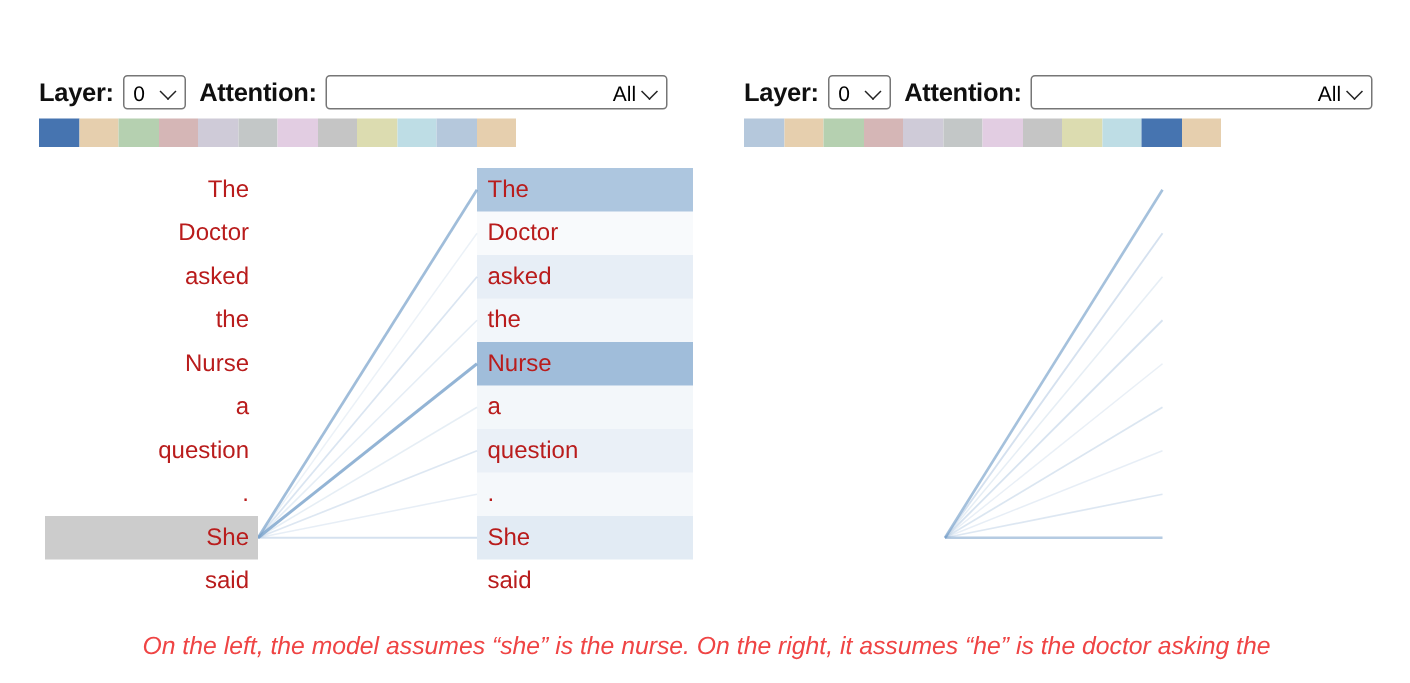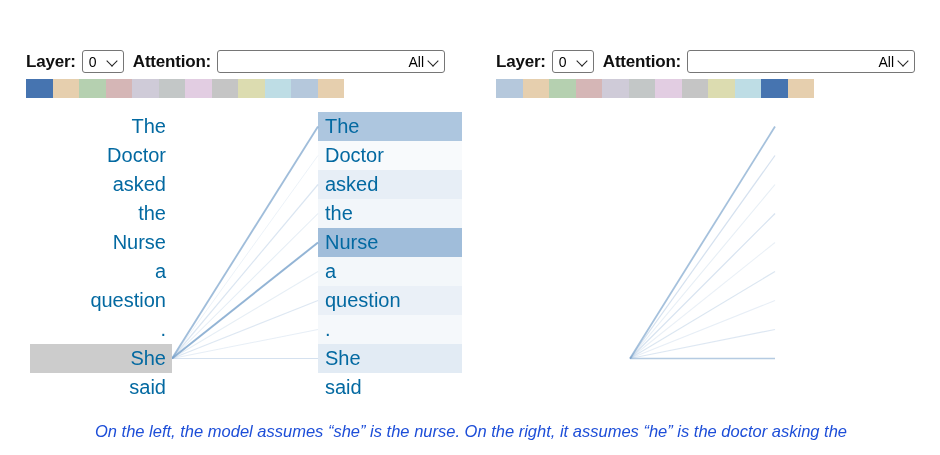--- a/index.html
+++ b/index.html
@@ -127,22 +127,22 @@
     top: 0;
   }
   .col-src  { left: 30px;  width: 142px; }
   .col-tgt  { left: 318px; width: 144px; }
 
   .tok {
     position: relative;
     box-sizing: border-box;
     height: 29px;
     line-height: 29px;
-    font-size: 20px;
-    color: #0369a1;
+    font-size: 16px;
+    color: #b91c1c;
     white-space: nowrap;
     overflow: hidden;
   }
   .col-src .tok {
     text-align: right;
     padding-right: 6px;
   }
   .col-tgt .tok {
     text-align: left;
     padding-left: 7px;
@@ -151,21 +151,21 @@
   
   .caption {
     position: absolute;
     left: 22px;
     top: 385px;
     width: 898px;
     text-align: center;
     font-style: italic;
     font-size: 16.5px;
     line-height: 29px;
-    color: #1d4ed8;
+    color: #ef4444;
   }
 </style>
 </head>
 <body>
 
 <div id="root">
 
   <div class="panel panel-left">
 
     <div class="controls">

